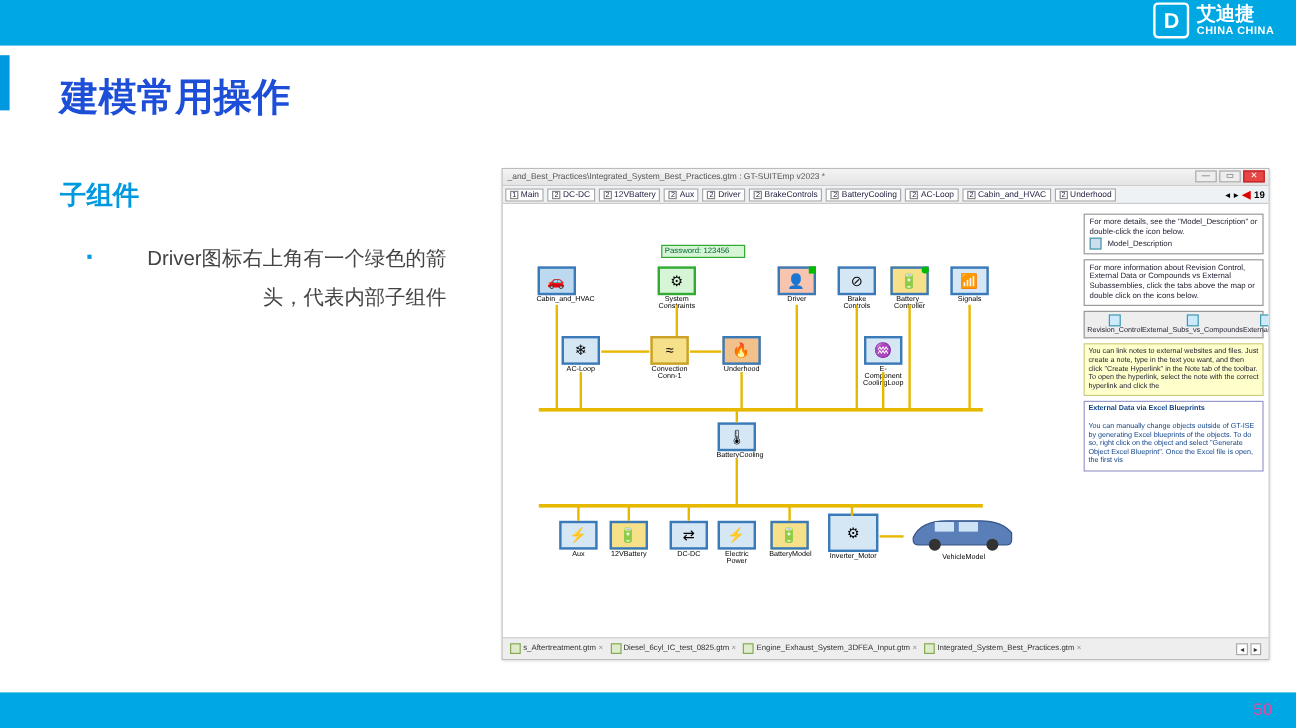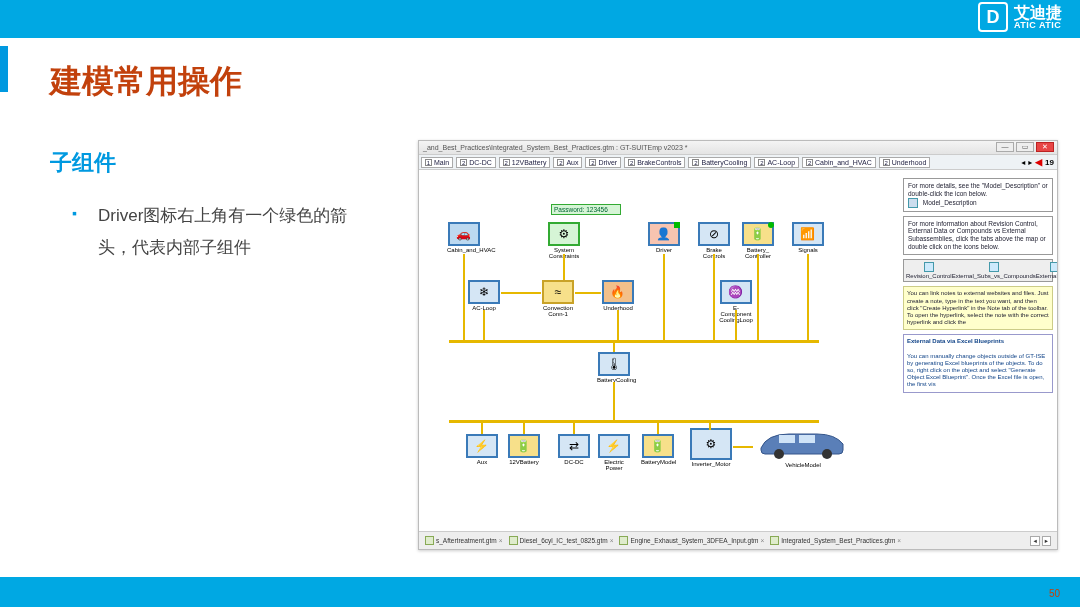--- a/index.html
+++ b/index.html
@@ -7,24 +7,24 @@
 
   
   .top-strip { position:absolute; top:0; left:0; right:0; height:38px; background:#00A8E3; }
   .logo { position:absolute; right:18px; top:2px; color:#fff; display:flex; align-items:center; gap:6px; }
   .logo-mark { width:30px; height:30px; border:2px solid #fff; border-radius:4px; display:flex; align-items:center; justify-content:center; font-weight:bold; font-size:18px; }
   .logo-text-cn { font-size:16px; font-weight:bold; line-height:1; }
   .logo-text-en { font-size:9px; font-weight:bold; letter-spacing:0.5px; line-height:1; }
 
   .accent-block { position:absolute; left:0; top:46px; width:8px; height:46px; background:#0099E0; }
 
-  .title { position:absolute; left:50px; top:60px; font-size:32px; font-weight:bold; color:#c2410c; }
+  .title { position:absolute; left:50px; top:60px; font-size:32px; font-weight:bold; color:#1d4ed8; }
   .subtitle { position:absolute; left:50px; top:148px; font-size:22px; color:#0099E0; }
 
-  .bullets { position:absolute; left:72px; top:200px; width:300px; list-style:none; }
+  .bullets { position:absolute; left:72px; top:200px; width:300px; list-style:none;text-align:right; }
   .bullets li { position:relative; padding-left:26px; font-size:17px; color:#444; line-height:1.9; margin-bottom:18px; }
   .bullets li::before { content:"▪"; position:absolute; left:0; top:0; color:#0099E0; font-size:14px; }
 
   
   .shot { position:absolute; left:418px; top:140px; width:640px; height:410px; border:1px solid #bbb; background:#fff; font-size:8px; box-shadow:0 1px 3px rgba(0,0,0,.2); }
   .shot-titlebar { height:14px; background:linear-gradient(#f4f4f4,#e4e4e4); border-bottom:1px solid #ccc; font-size:7px; color:#555; padding-left:4px; display:flex; align-items:center; position:relative; }
   .winbtns { position:absolute; right:3px; top:1px; display:flex; gap:2px; }
   .winbtn { width:18px; height:10px; border:1px solid #aaa; background:#eee; font-size:7px; text-align:center; line-height:8px; }
   .winbtn.close { background:#e84545; color:#fff; border-color:#b22; }
 
@@ -60,32 +60,32 @@
   .car { position:absolute; width:100px; height:36px; }
   .car svg { width:100%; height:100%; }
 
   .bottom-tabs { position:absolute; bottom:0; left:0; right:0; height:18px; background:#eee; border-top:1px solid #ccc; display:flex; align-items:center; gap:6px; padding:0 6px; font-size:6.5px; color:#333; }
   .bottom-tabs .ftab { display:flex; align-items:center; gap:2px; }
   .bottom-tabs .fic { width:9px; height:9px; border:1px solid #8a5; background:#dfeccc; }
   .bottom-tabs .x { color:#888; }
   .bottom-tabs .scroll { margin-left:auto; display:flex; gap:2px; }
   .bottom-tabs .scroll span { border:1px solid #aaa; padding:0 2px; background:#fff; }
 
-  .page-num { position:absolute; right:20px; bottom:8px; color:#c2410c; font-size:10px;text-align:right; }
+  .page-num { position:absolute; right:20px; bottom:8px; color:#ec4899; font-size:14px;text-align:right; }
   .bottom-strip { position:absolute; left:0; right:0; bottom:0; height:30px; background:#00A8E3; }
 </style>
 </head>
 <body>
 
 <div class="top-strip"></div>
 <div class="logo">
   <div class="logo-mark">D</div>
   <div>
     <div class="logo-text-cn">艾迪捷</div>
-    <div class="logo-text-en">ATIC ATIC</div>
+    <div class="logo-text-en">CHINA CHINA</div>
   </div>
 </div>
 
 <div class="accent-block"></div>
 
 <h1 class="title">建模常用操作</h1>
 <h2 class="subtitle">子组件</h2>
 
 <ul class="bullets">
   <li>Driver图标右上角有一个绿色的箭头，代表内部子组件</li>

